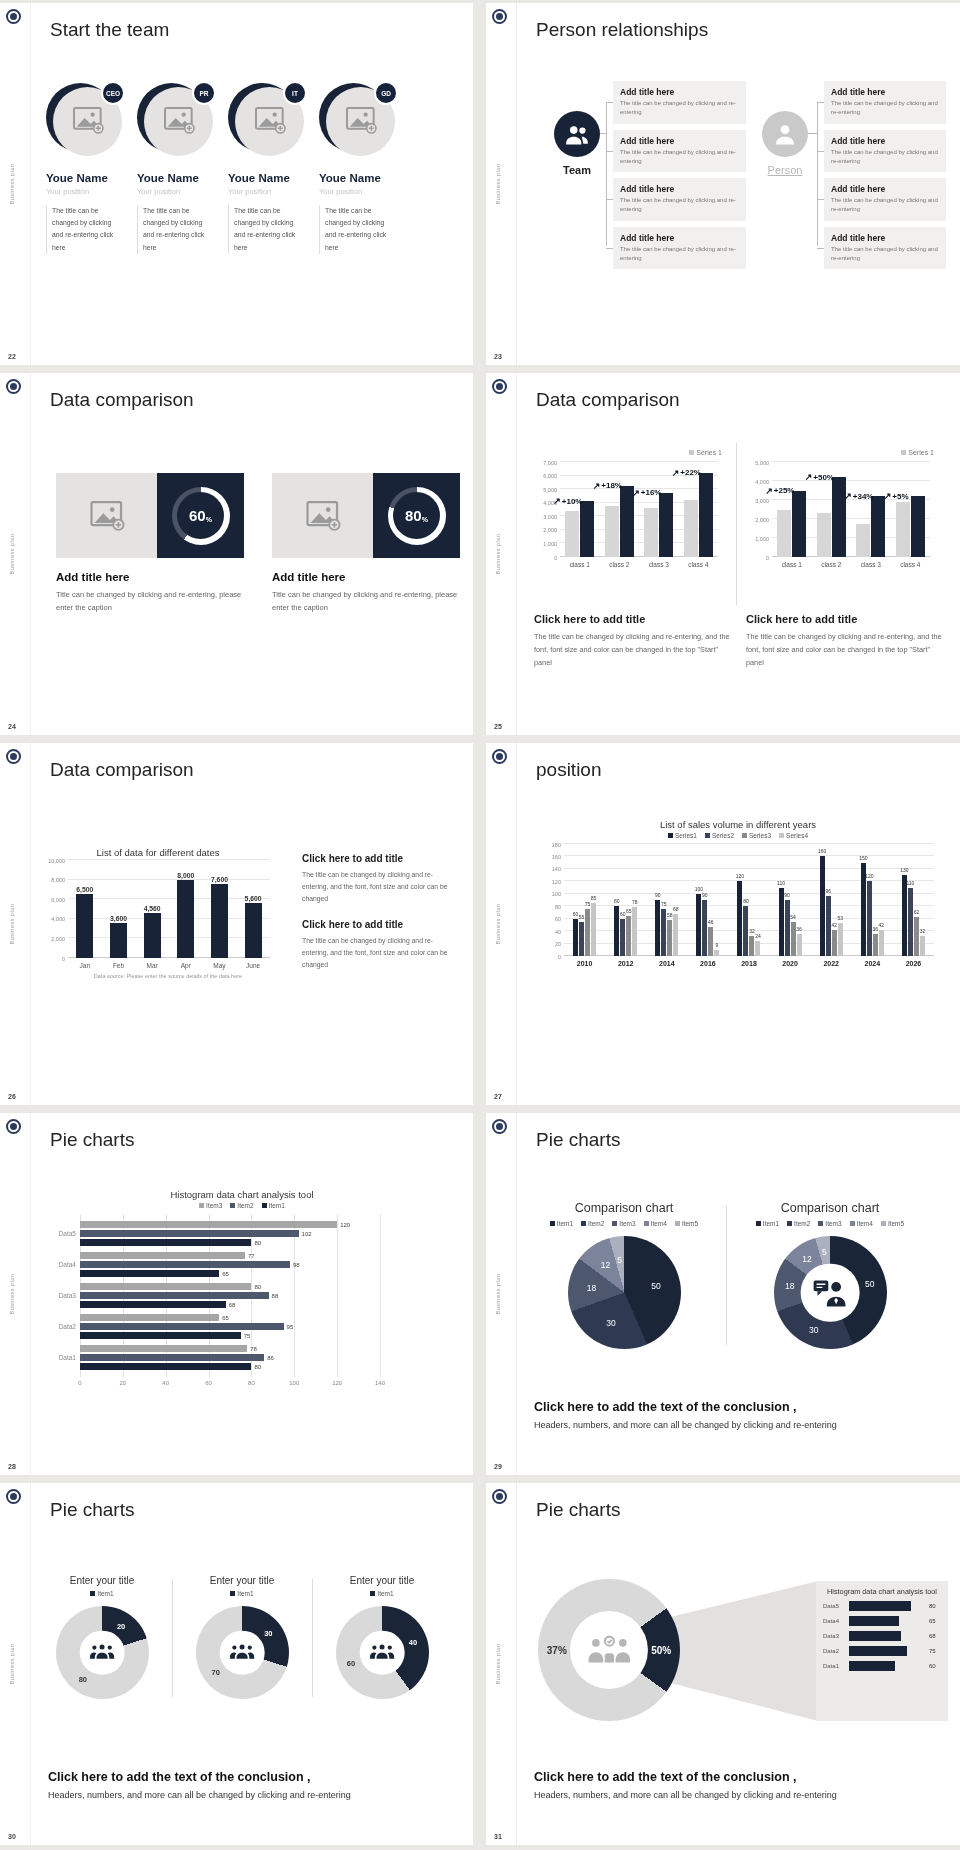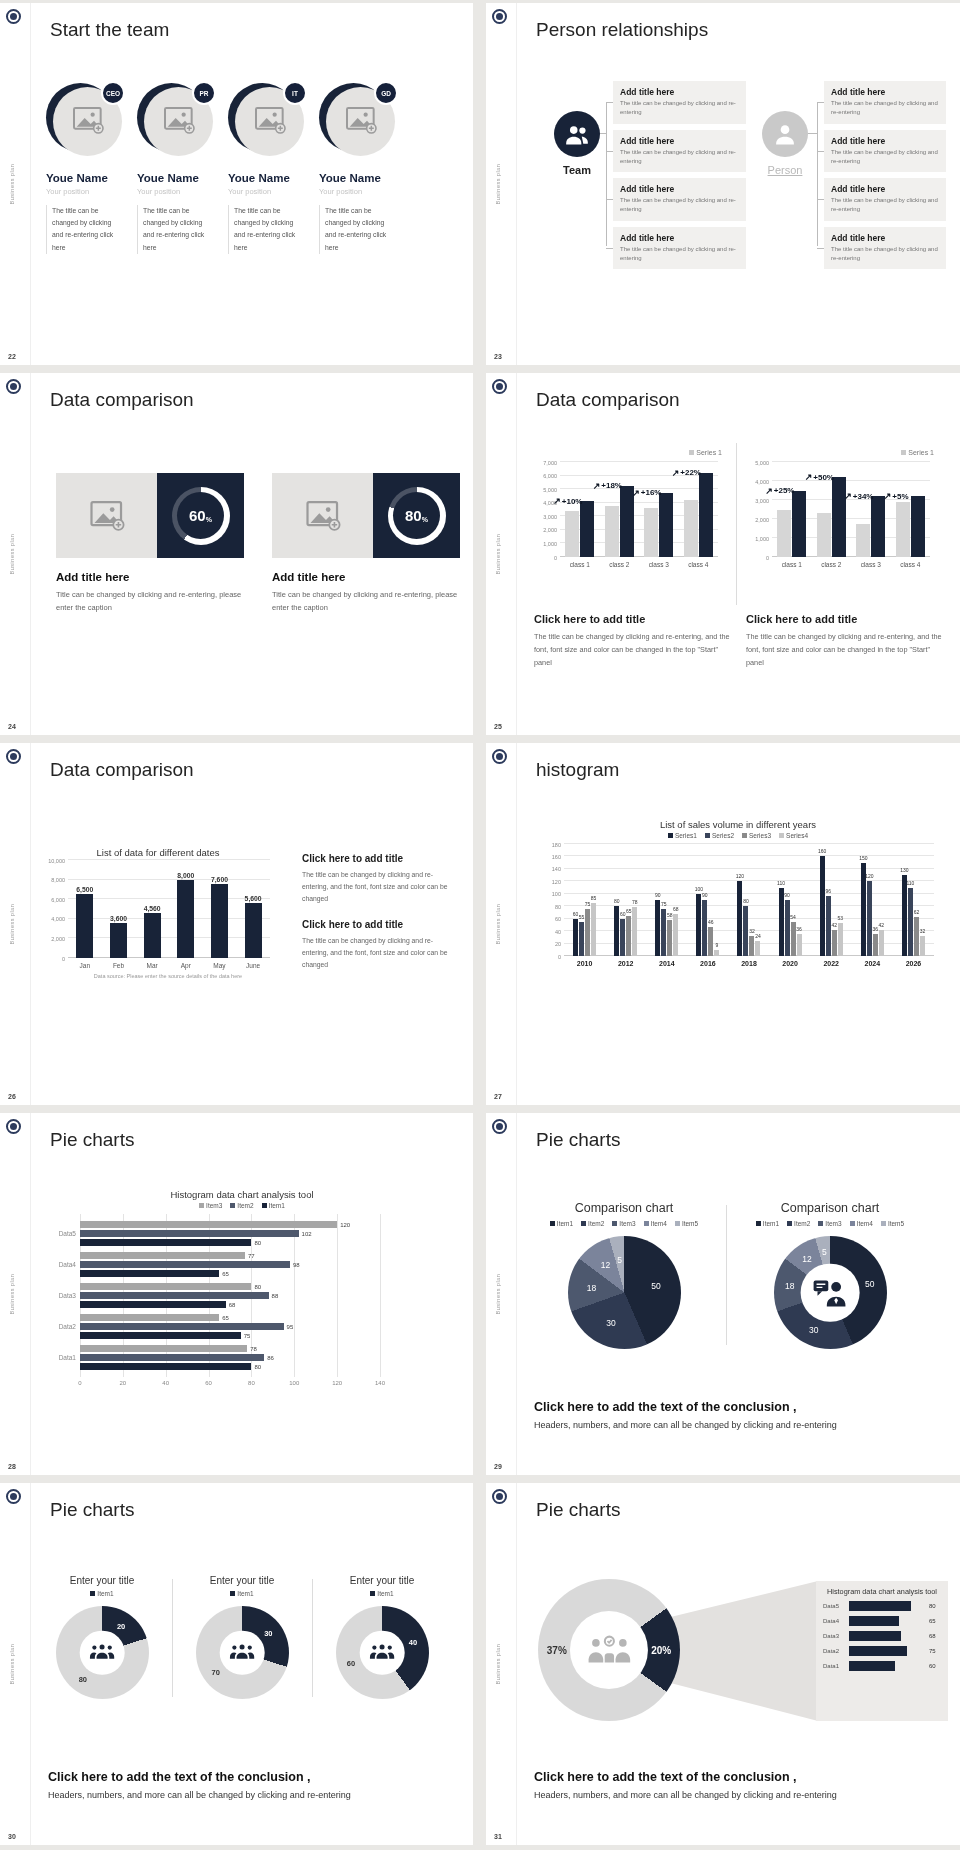--- a/index.html
+++ b/index.html
@@ -524,21 +524,21 @@
       <div class="tb-text">The title can be changed by clicking and re-entering, and the font, font size and color can be changed</div>
     </div>
     <div class="pnum">26</div>
   </div>
 
   <div class="slide">
     <div class="side">
       <span class="logo"></span>
       <span class="vlabel">Business plan</span>
     </div>
-    <h2 class="stitle">histogram</h2>
+    <h2 class="stitle">position</h2>
     <div class="chart tinyval xbold" style="left:52px;top:76px;width:400px;">
         <div class="p-title">List of sales volume in different years</div>
         <div class="c-legend ">
           <span class="lg"><i style="background:#182338"></i>Series1</span>
           <span class="lg"><i style="background:#39445a"></i>Series2</span>
           <span class="lg"><i style="background:#8a8a8a"></i>Series3</span>
           <span class="lg"><i style="background:#c6c6c6"></i>Series4</span>
         </div>
         <div class="c-plot" style="height:112px">
           <div class="c-grid c-base" style="bottom:0px"></div>
@@ -968,21 +968,21 @@
 
   <div class="slide">
     <div class="side">
       <span class="logo"></span>
       <span class="vlabel">Business plan</span>
     </div>
     <h2 class="stitle">Pie charts</h2>
     <div class="wedge31"></div>
     <div class="chart pie-wrap big-lab" style="left:48px;top:92px;width:150px;z-index:1;">
         <div class="pie" style="width:142px;height:142px;background:conic-gradient(from 54deg,#1b2538 0deg 72deg,#d9d9d9 72deg 360deg)">
-          <span class="p-lab" style="left:86.75%;top:50%;color:#fff">20%</span>
+          <span class="p-lab" style="left:86.75%;top:50%;color:#fff">50%</span>
           <span class="p-lab" style="left:13.25%;top:50.00000000000001%;color:#333">37%</span>
           <div class="pie-hole" style="width:55.00000000000001%;height:55.00000000000001%">
             <svg viewBox="0 0 32 21" width="100%" height="100%" fill="#b5b5b5">
               <circle cx="6.8" cy="5.4" r="2.6"></circle>
               <circle cx="25.2" cy="5.4" r="2.6"></circle>
               <path d="M1.8 16.8c0-3 2.3-5.1 5-5.1s5 2.1 5 5.1v1.9h-10z"></path>
               <path d="M20.2 16.8c0-3 2.3-5.1 5-5.1s5 2.1 5 5.1v1.9h-10z"></path>
               <circle cx="16" cy="4.2" r="3.1" fill="none" stroke="#b5b5b5" stroke-width="1.4"></circle>
               <path d="M14.7 4.2l1.1 1.1 1.7-2" stroke="#b5b5b5" stroke-width="1.2" fill="none"></path>
               <path d="M12.8 18.7v-4.3c0-1.1.9-2 2-2h2.4c1.1 0 2 .9 2 2v4.3z"></path>

